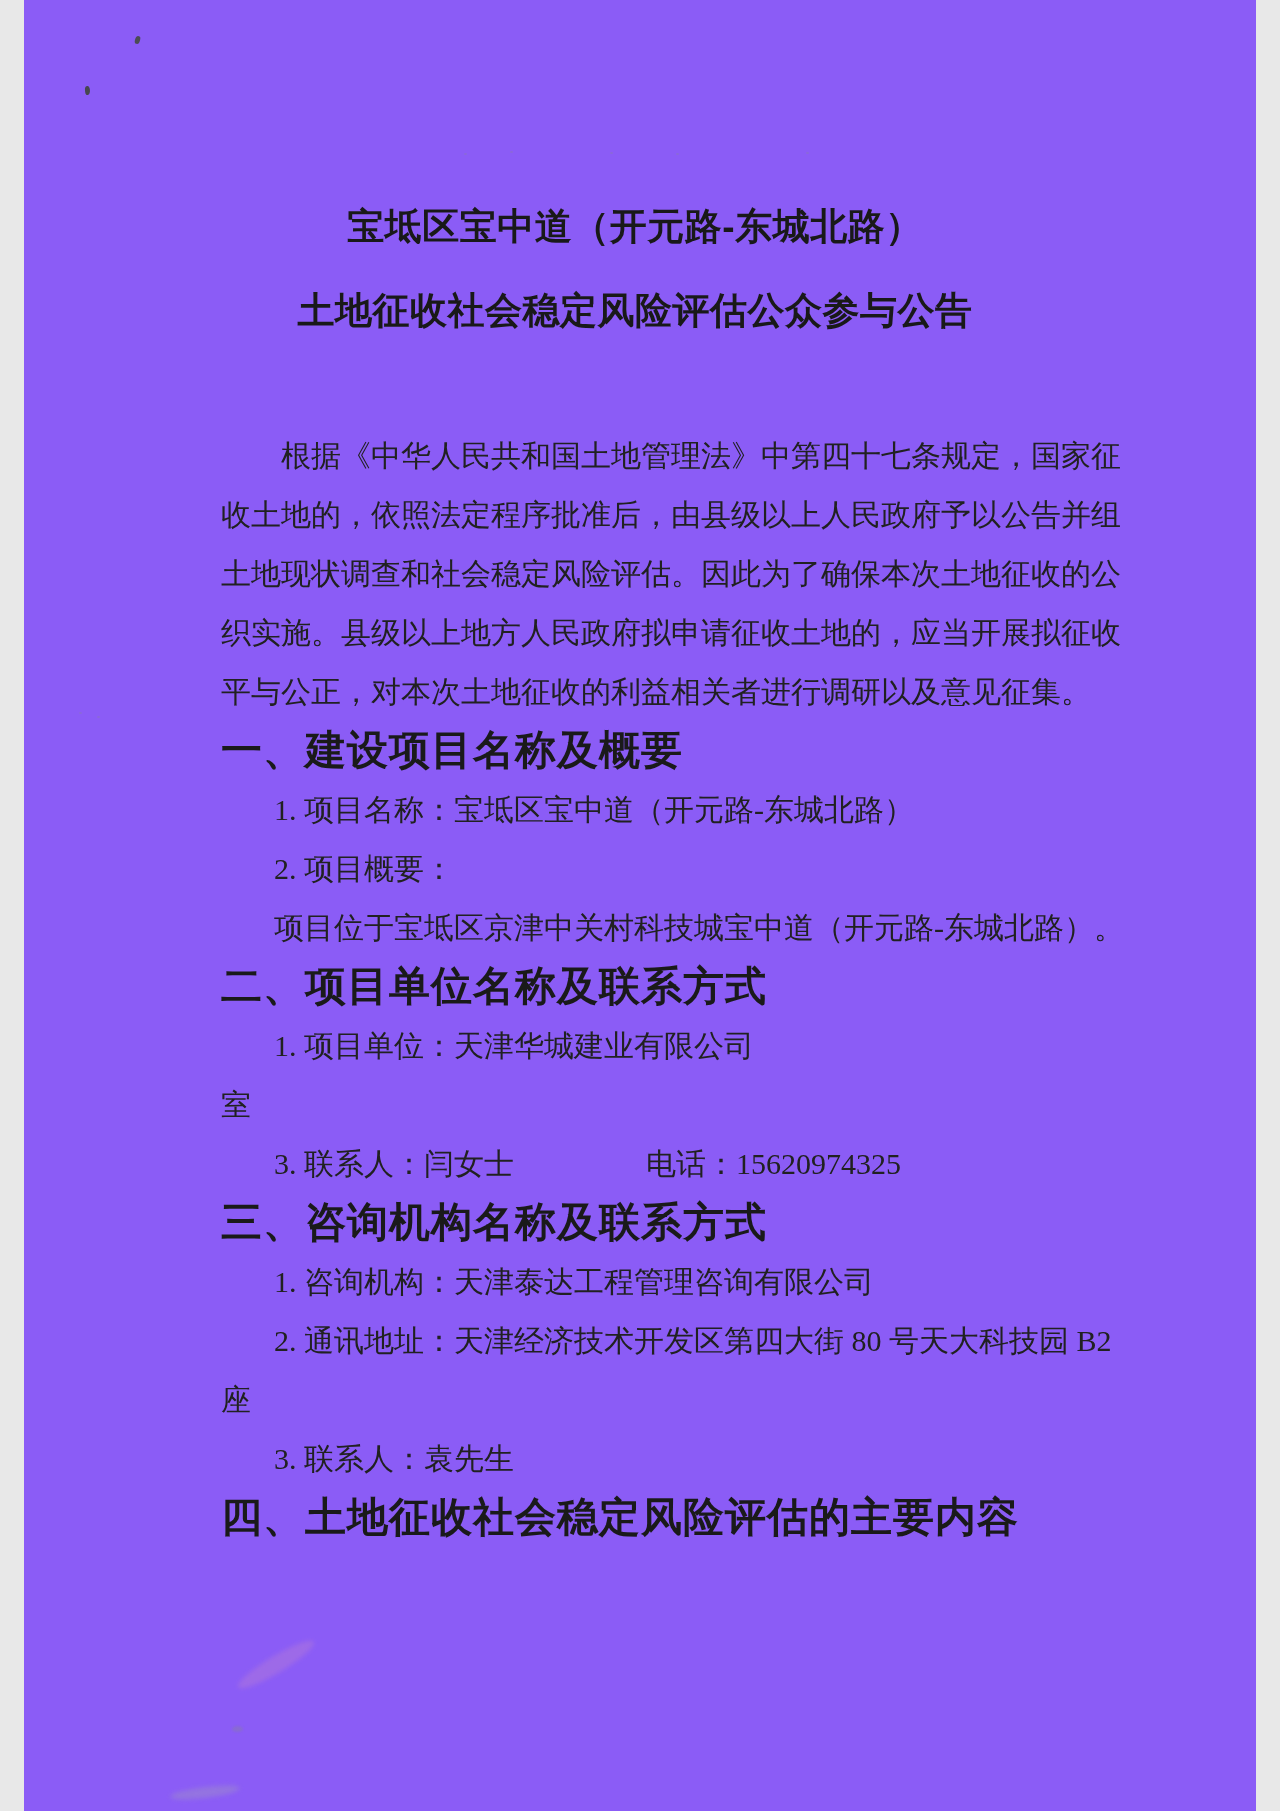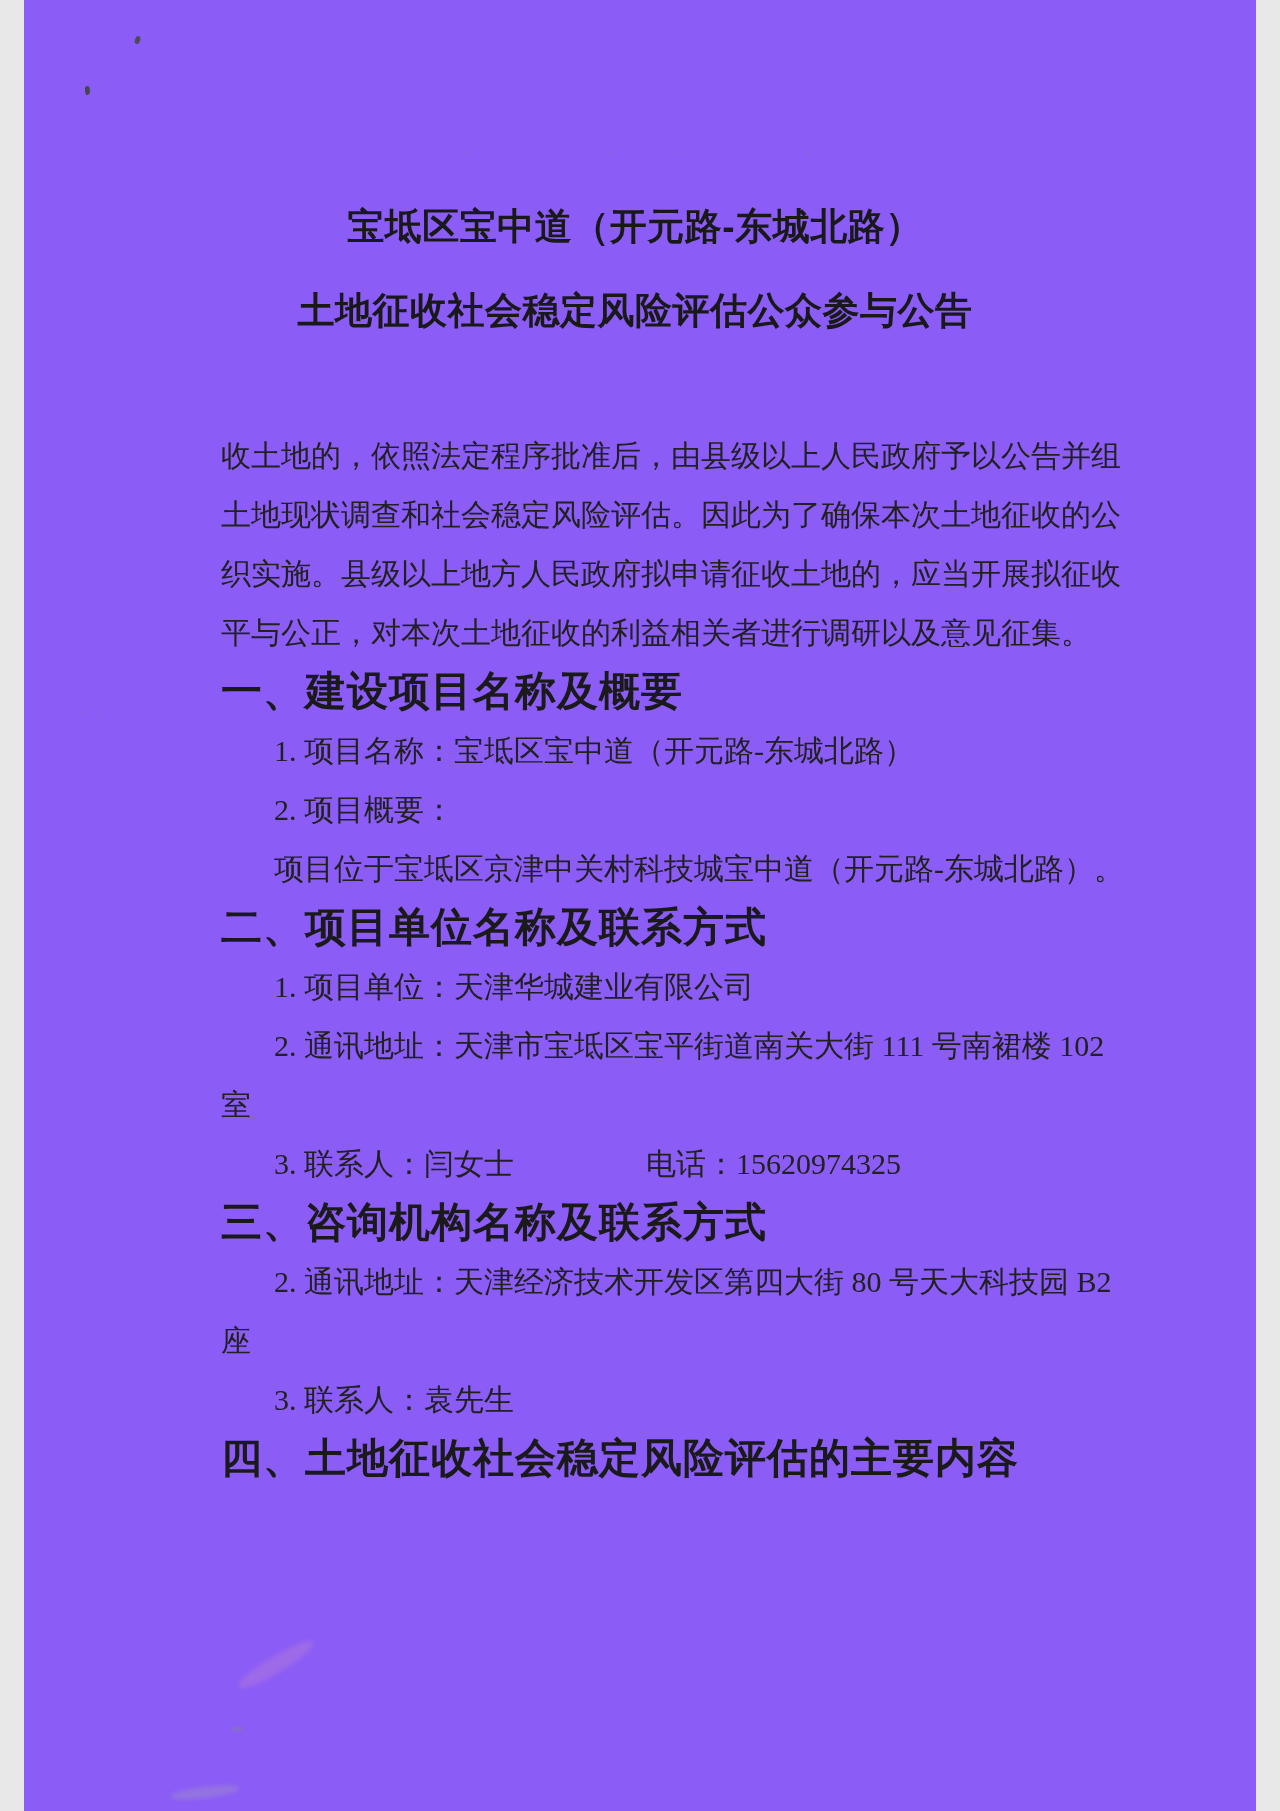--- a/index.html
+++ b/index.html
@@ -108,40 +108,41 @@
   <div class="artifact noise n8"></div>
   <div class="artifact pink-smudge"></div>
   <div class="artifact gray-dot"></div>
   <div class="artifact corner-smudge"></div>
 
   <h1 class="doc-title t1">宝坻区宝中道（开元路-东城北路）</h1>
   <h1 class="doc-title t2">土地征收社会稳定风险评估公众参与公告</h1>
 
   <div class="doc-body">
 
+    <p class="ln ind2">根据《中华人民共和国土地管理法》中第四十七条规定，国家征</p>
     <p class="ln">收土地的，依照法定程序批准后，由县级以上人民政府予以公告并组</p>
     <p class="ln">土地现状调查和社会稳定风险评估。因此为了确保本次土地征收的公</p>
     <p class="ln">织实施。县级以上地方人民政府拟申请征收土地的，应当开展拟征收</p>
     <p class="ln">平与公正，对本次土地征收的利益相关者进行调研以及意见征集。</p>
 
     <p class="ln h">一、建设项目名称及概要</p>
     <p class="ln item">1. 项目名称：宝坻区宝中道（开元路-东城北路）</p>
     <p class="ln item">2. 项目概要：</p>
     <p class="ln item">项目位于宝坻区京津中关村科技城宝中道（开元路-东城北路）。</p>
 
     <p class="ln h">二、项目单位名称及联系方式</p>
     <p class="ln item">1. 项目单位：天津华城建业有限公司</p>
-    <p class="ln item">2. 通讯地址：天津市宝坻区宝平街道南关大街 111 号南裙楼 102</p>
     <p class="ln">室</p>
     <p class="ln item contact">
       <span>3. 联系人：闫女士</span>
       <span class="phone p1">电话：15620974325</span>
     </p>
 
     <p class="ln h">三、咨询机构名称及联系方式</p>
+    <p class="ln item">1. 咨询机构：天津泰达工程管理咨询有限公司</p>
     <p class="ln item">2. 通讯地址：天津经济技术开发区第四大街 80 号天大科技园 B2</p>
     <p class="ln">座</p>
     <p class="ln item contact">
       <span>3. 联系人：袁先生</span>
     </p>
 
     <p class="ln h">四、土地征收社会稳定风险评估的主要内容</p>
 
   </div>
 </div>

